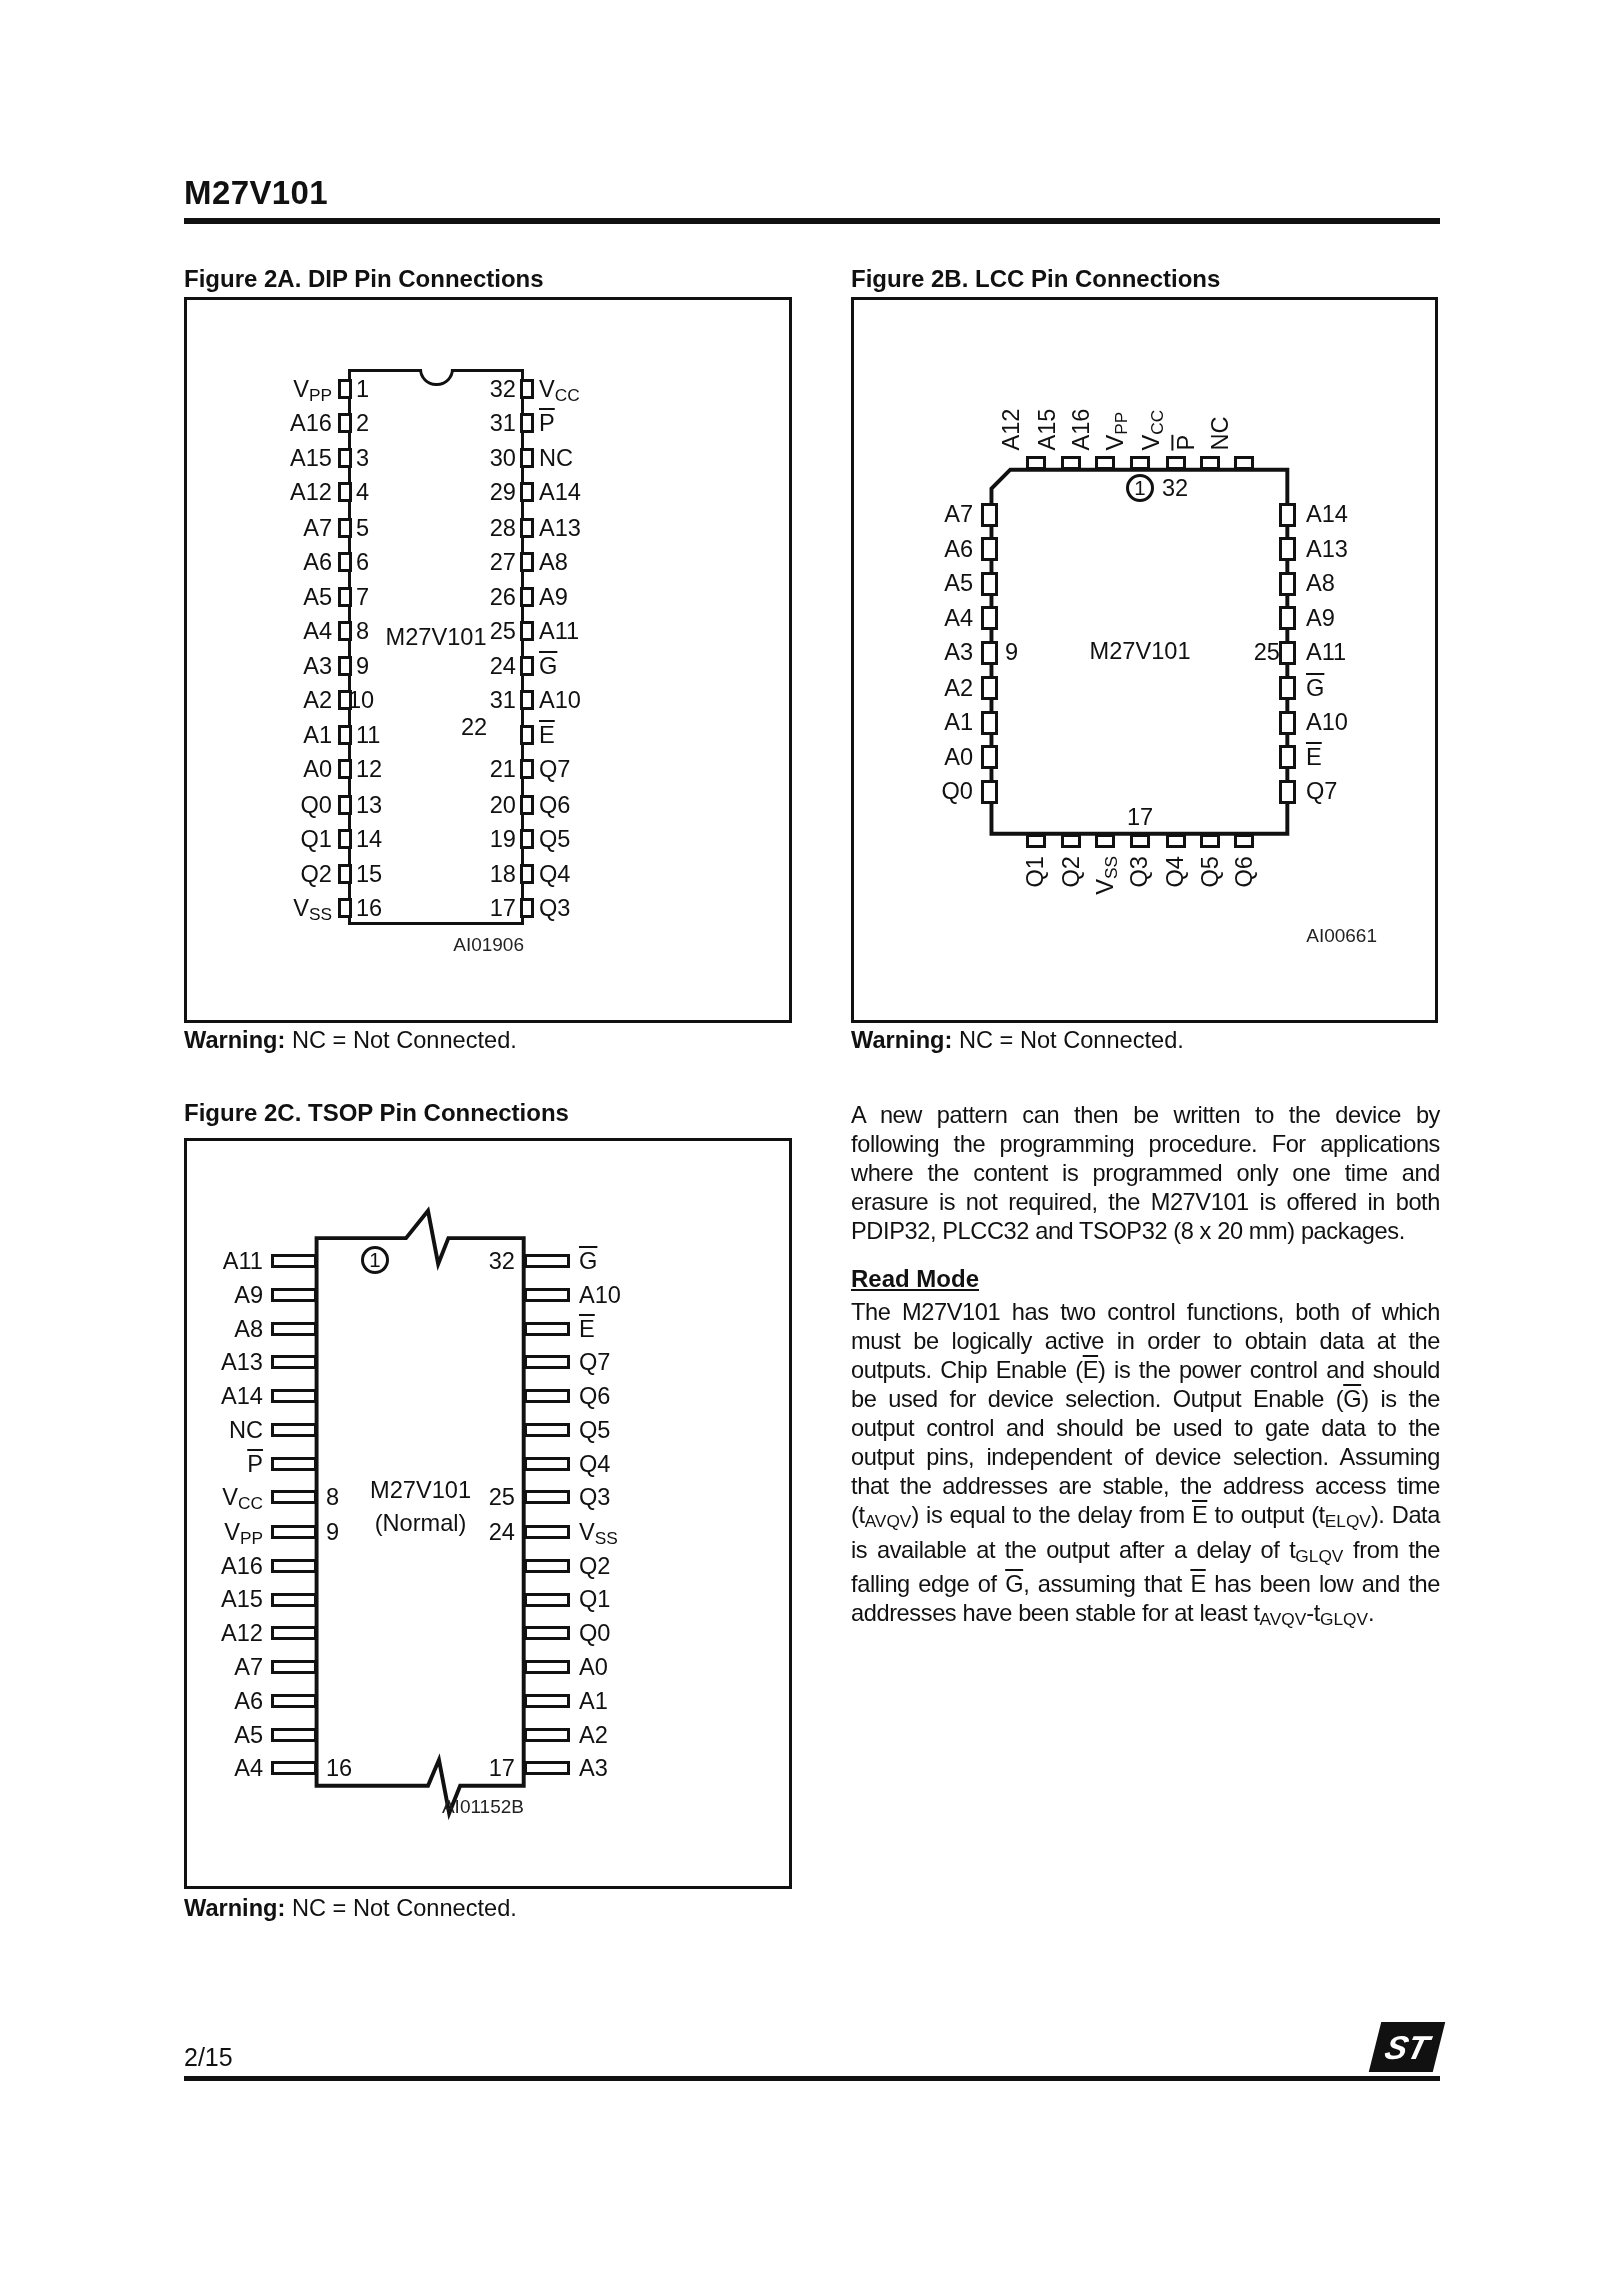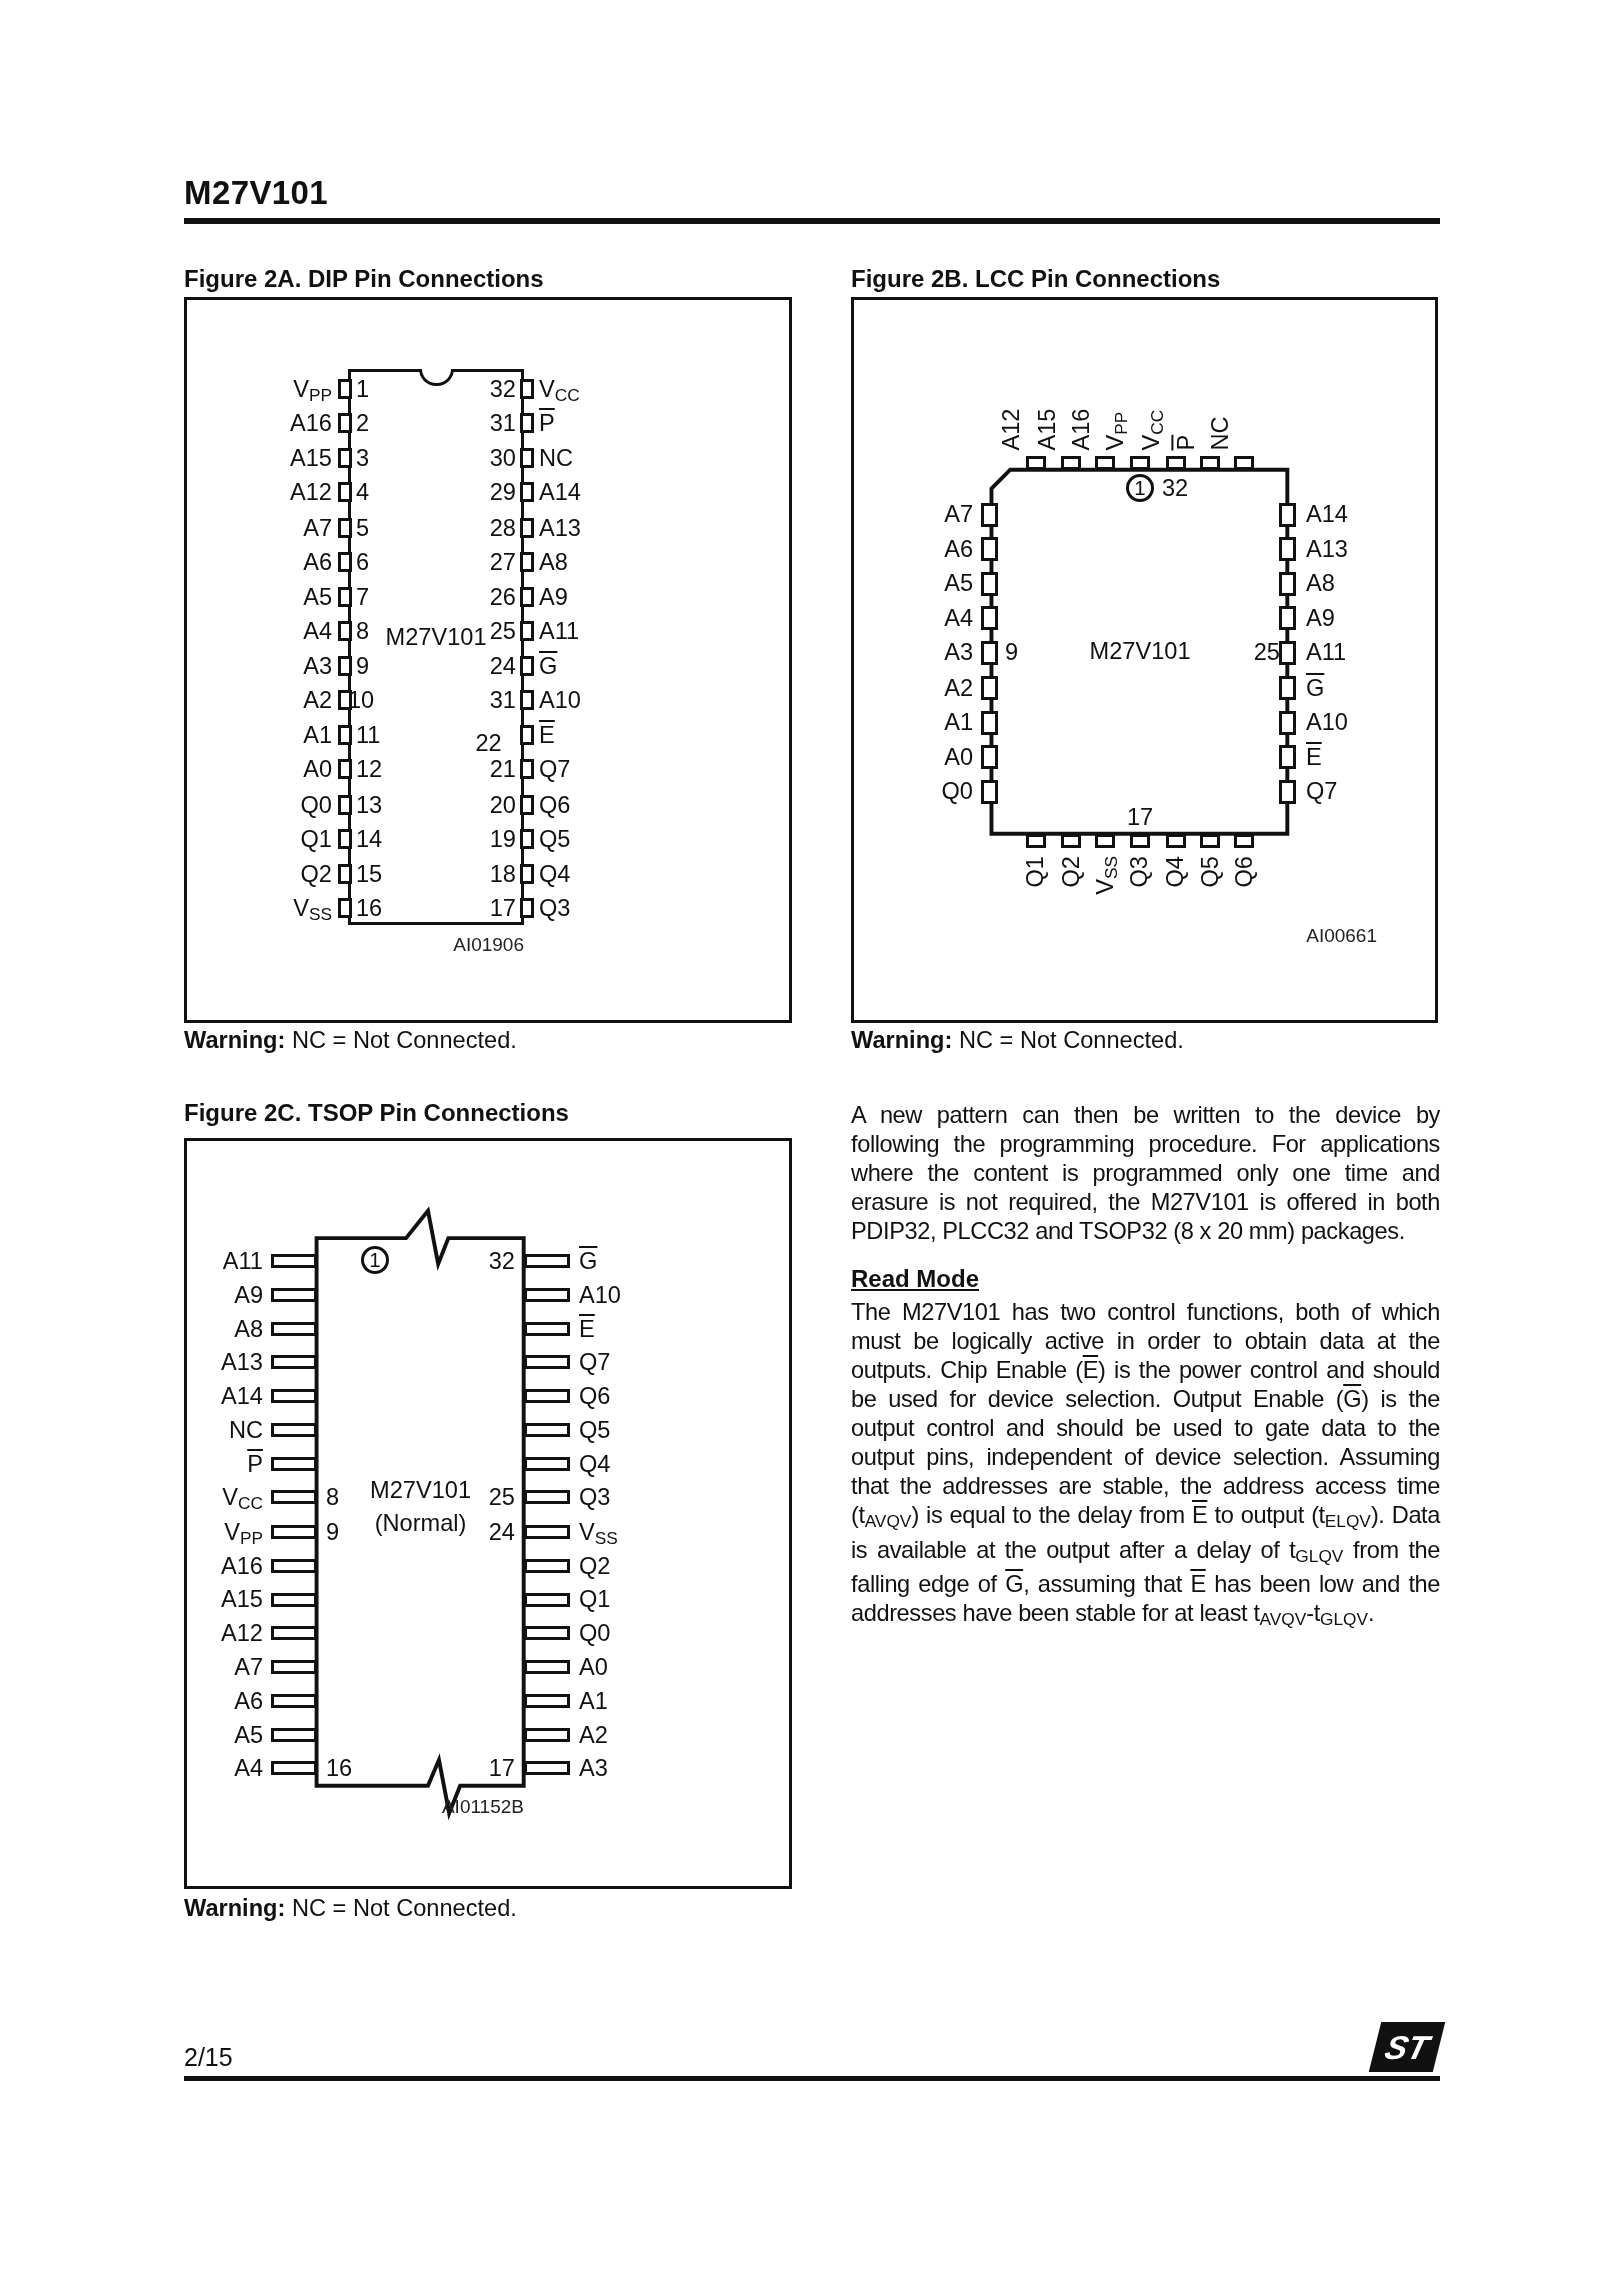--- a/index.html
+++ b/index.html
@@ -136,21 +136,21 @@
       <div class="plab" style="left: 355px; top: 286px;"><span>A9</span></div>
       <div class="pnum" style="left: 277px; top: 320px; width: 55px; text-align: right;">25</div>
       <div class="stub" style="left: 336px; top: 324px; width: 14px; height: 20.4px;"></div>
       <div class="plab" style="left: 355px; top: 320px;"><span>A11</span></div>
       <div class="pnum" style="left: 277px; top: 355px; width: 55px; text-align: right;">24</div>
       <div class="stub" style="left: 336px; top: 359px; width: 14px; height: 20.4px;"></div>
       <div class="plab" style="left: 355px; top: 355px;"><span class="ov">G</span></div>
       <div class="pnum" style="left: 277px; top: 389px; width: 55px; text-align: right;">31</div>
       <div class="stub" style="left: 336px; top: 393px; width: 14px; height: 20.4px;"></div>
       <div class="plab" style="left: 355px; top: 389px;"><span>A10</span></div>
-      <div class="pnum" style="left: 277px; top: 432px; width: 55px; text-align: center;">22</div>
+      <div class="pnum" style="left: 277px; top: 416px; width: 55px; text-align: left;">22</div>
       <div class="stub" style="left: 336px; top: 428px; width: 14px; height: 20.4px;"></div>
       <div class="plab" style="left: 355px; top: 424px;"><span class="ov">E</span></div>
       <div class="pnum" style="left: 277px; top: 458px; width: 55px; text-align: right;">21</div>
       <div class="stub" style="left: 336px; top: 462px; width: 14px; height: 20.4px;"></div>
       <div class="plab" style="left: 355px; top: 458px;"><span>Q7</span></div>
       <div class="pnum" style="left: 277px; top: 494px; width: 55px; text-align: right;">20</div>
       <div class="stub" style="left: 336px; top: 498px; width: 14px; height: 20.4px;"></div>
       <div class="plab" style="left: 355px; top: 494px;"><span>Q6</span></div>
       <div class="pnum" style="left: 277px; top: 528px; width: 55px; text-align: right;">19</div>
       <div class="stub" style="left: 336px; top: 532px; width: 14px; height: 20.4px;"></div>

